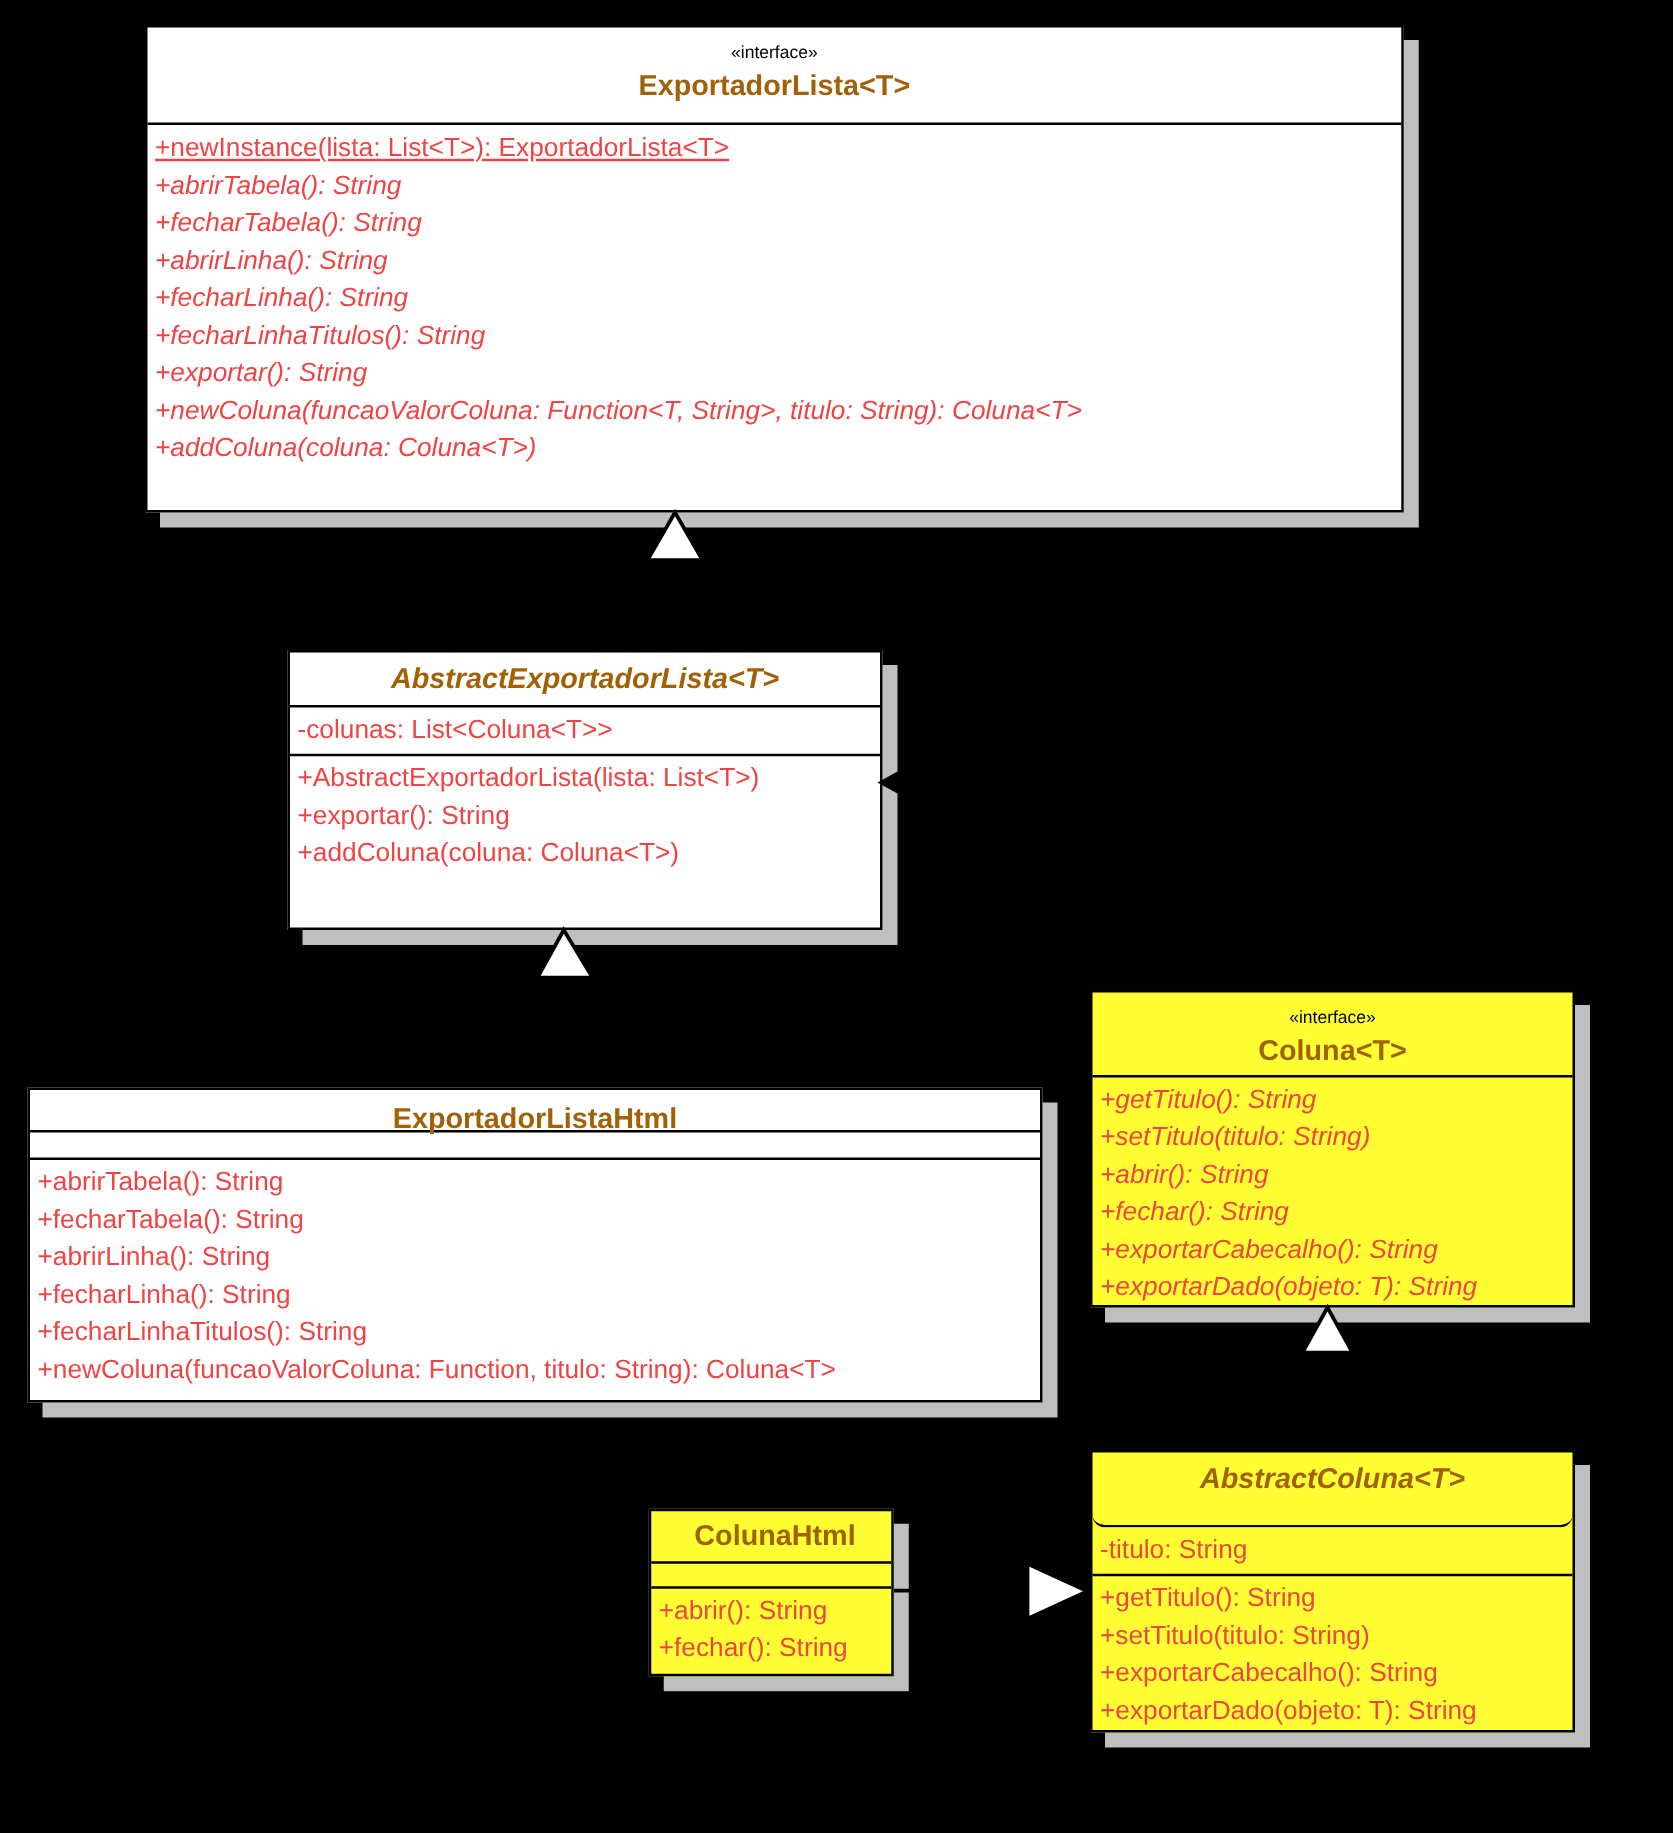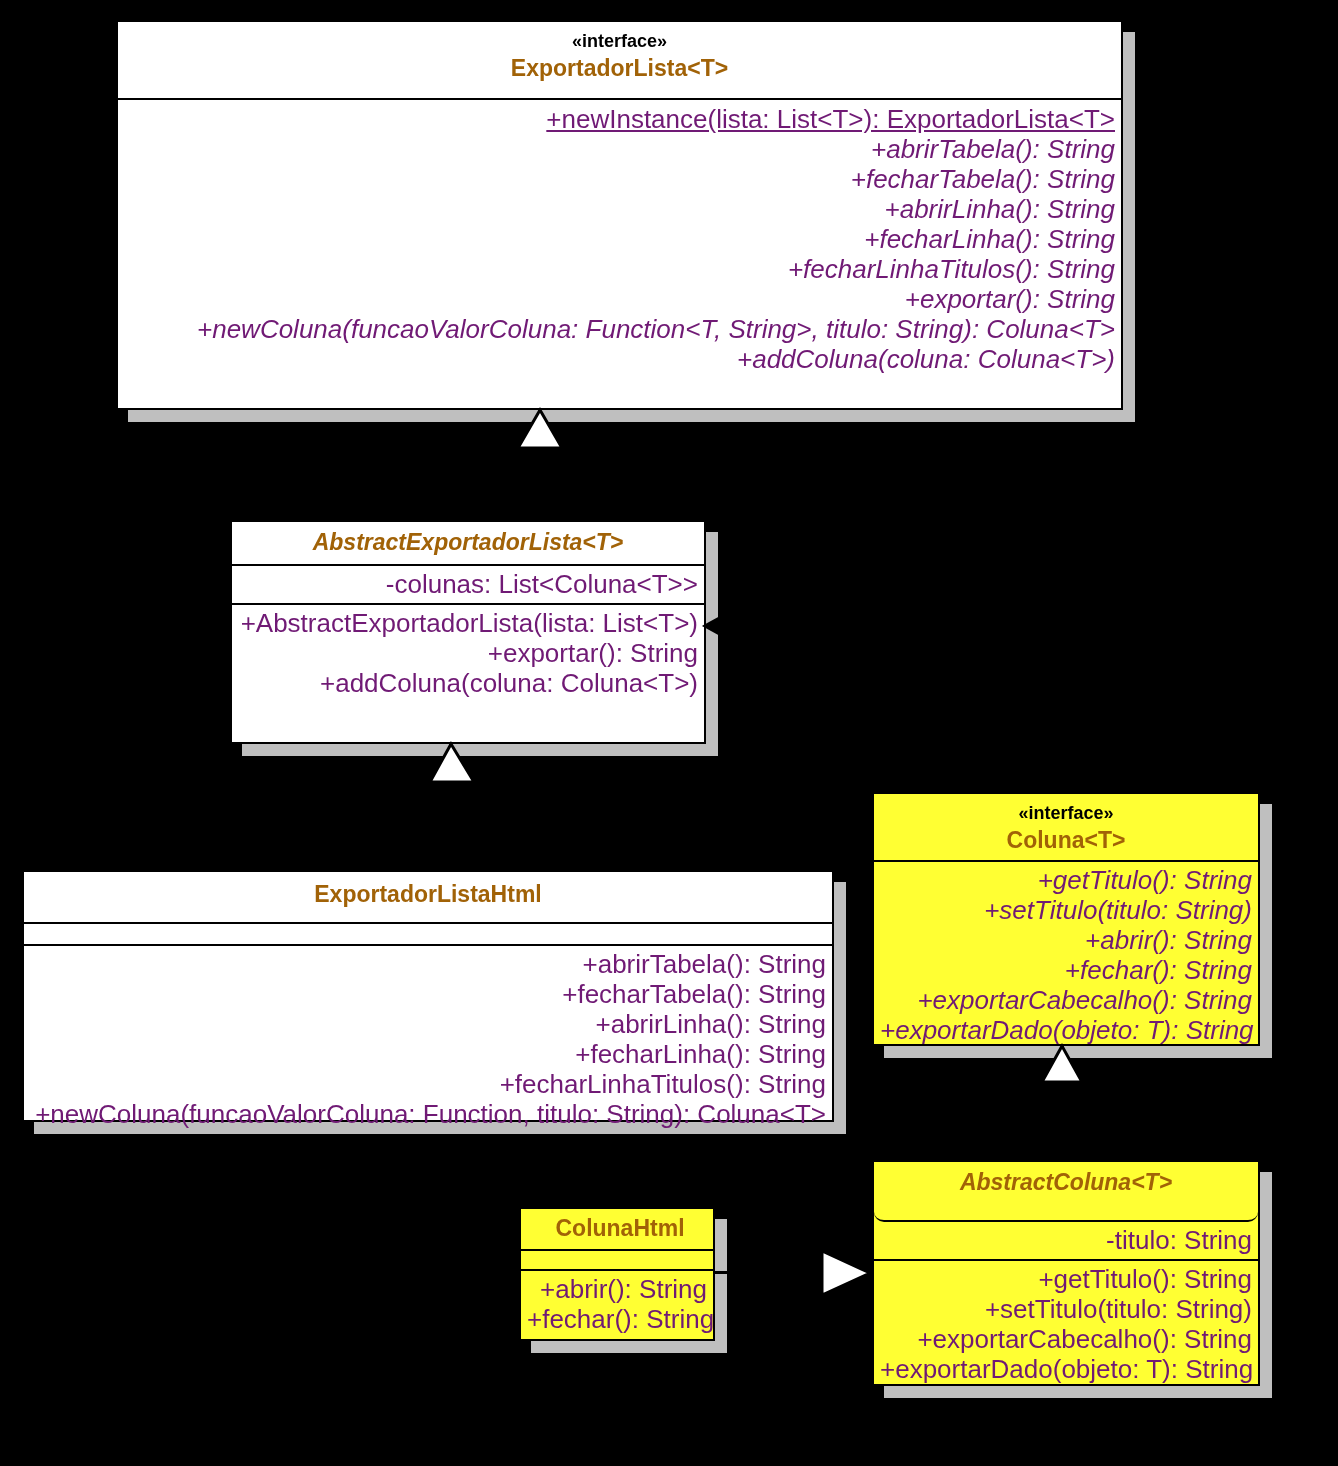--- a/index.html
+++ b/index.html
@@ -42,40 +42,39 @@
     padding: 3px 6px 4px 6px;
   }
   .compartment.last { border-bottom: none; }
   .compartment.empty { height: 22px; padding: 0; }
   .hdr {
     text-align: center;
     padding: 6px 6px 7px 6px;
   }
   .stereotype {
     display: block;
-    font-size: 18px;
+    font-size: 14px;
     line-height: 26px;
     color: #000000;
-    font-weight: bold;
+    font-weight: normal;
   }
   .cls-name {
     display: block;
     font-size: 23px;
     line-height: 29px;
     font-weight: bold;
     color: #a16207;
   }
   .cls-name.abstract { font-style: italic; }
   .member {
     display: block;
-    font-size: 26px;
+    font-size: 21px;
     line-height: 30px;
-    color: #701a75;
+    color: #ef4444;
     white-space: nowrap;
-    text-align: right;
   }
   .member.italic { font-style: italic; }
   .member.static { text-decoration: underline; }
   
   .conn {
     position: absolute;
     background: #000000;
     z-index: 3;
   }
   .arrow-svg {
@@ -118,21 +117,21 @@
     </div>
     <div class="compartment last">
       <span class="member">+AbstractExportadorLista(lista: List&lt;T&gt;)</span>
       <span class="member">+exportar(): String</span>
       <span class="member">+addColuna(coluna: Coluna&lt;T&gt;)</span>
     </div>
   </div>
 
   <div class="uml-shadow" style="left:34px; top:882px; width:812px; height:252px;"></div>
   <div class="uml-box" style="left:22px; top:870px; width:812px; height:252px;">
-    <div class="compartment hdr" style="height:52px; padding-top:8px;">
+    <div class="compartment hdr" style="height:34px; padding-top:8px;">
       <span class="cls-name">ExportadorListaHtml</span>
     </div>
     <div class="compartment empty"></div>
     <div class="compartment last">
       <span class="member">+abrirTabela(): String</span>
       <span class="member">+fecharTabela(): String</span>
       <span class="member">+abrirLinha(): String</span>
       <span class="member">+fecharLinha(): String</span>
       <span class="member">+fecharLinhaTitulos(): String</span>
       <span class="member">+newColuna(funcaoValorColuna: Function, titulo: String): Coluna&lt;T&gt;</span>

